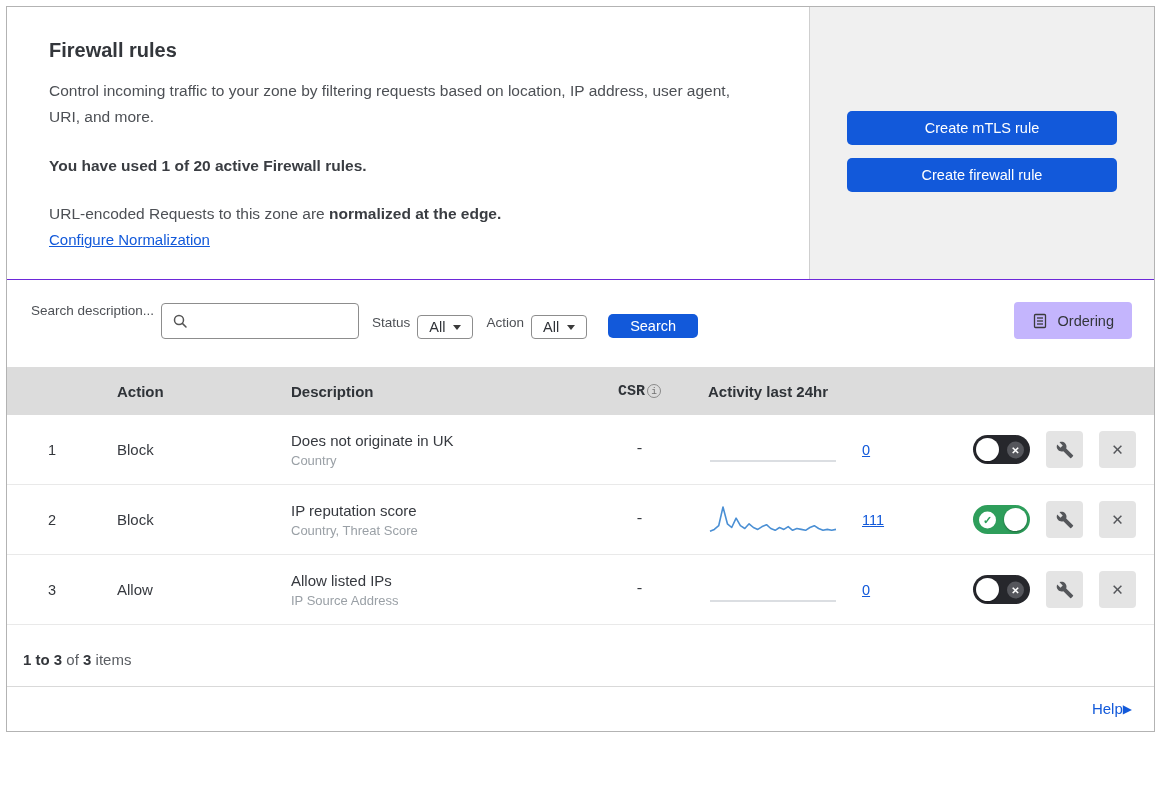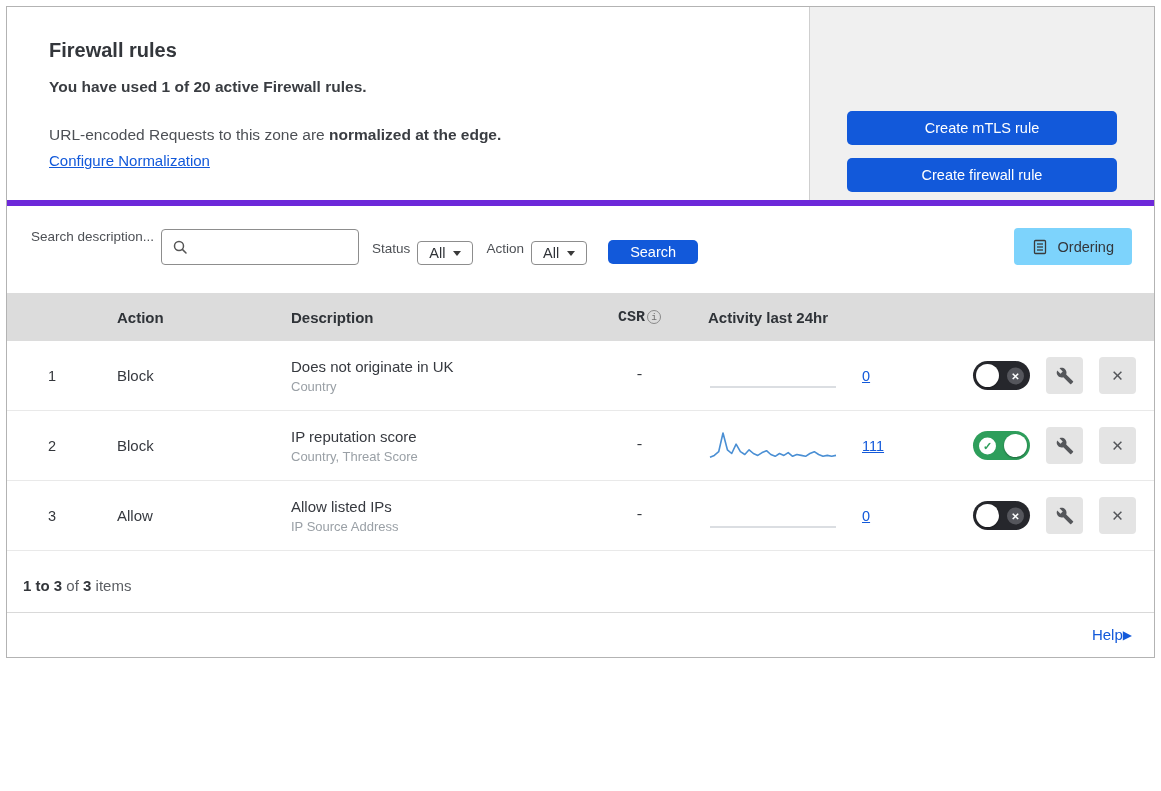--- a/index.html
+++ b/index.html
@@ -1,20 +1,20 @@
 <!DOCTYPE html>
 <html style="--accent: #1259da; --spark-line: #4a8fd4; --spark-flat: #cfd3d8; --toggle-on: #2e9e5b; --toggle-off: #26272c;"><head>
 <meta charset="utf-8">
 <style>
   * { box-sizing: border-box; }
   body { margin: 0; background: #fff; font-family: "Liberation Sans", sans-serif; color: #36393f; }
   .card { width: 1149px; margin: 6px; border: 1px solid #b3b3b3; background: #fff; }
 
   
-  .top { display: flex; border-bottom: 6px solid #6d28d9; }
+  .top { display: flex; border-bottom: 1px solid #6d28d9; }
   .top-left { flex: 1; padding: 32px 42px 30px; border-right: 1px solid #cfcfcf; background: #fff; }
   .top-right { width: 344px; background: #f0f0f0; padding: 104px 37px 0; display: flex; flex-direction: column; gap: 13px; }
   .page-title { font-size: 20px; font-weight: 700; margin: 0 0 16px; color: #33363b; }
   .lead { font-size: 15.5px; color: #4d5055; line-height: 1.65; max-width: 710px; margin: 0 0 28px; }
   .usage { font-size: 15.5px; font-weight: 700; color: #3a3d42; margin: 0 0 30px; }
   .norm { font-size: 15.5px; color: #4d5055; margin: 0 0 8px; }
   .norm b { color: #3a3d42; }
   .link { color: var(--accent,#1259da); text-decoration: underline; font-size: 15px; cursor: pointer; text-align: right; }
   .btn-primary { background: var(--accent,#1259da); color: #fff; border: none; border-radius: 5px; height: 34px;
                  font-size: 14.5px; font-family: inherit; cursor: pointer; }
@@ -23,21 +23,21 @@
   .filters { display: flex; align-items: flex-end; gap: 13px; padding: 22px 22px 28px 24px; }
   .fgroup { display: flex; flex-direction: row; gap: 7px; }
   .flabel { font-size: 13.5px; color: #4d5055; }
   .search-box { width: 198px; height: 36px; border: 1px solid #8d8d8d; border-radius: 4px; background: #fff;
                 display: flex; align-items: center; padding: 0 8px 0 10px; gap: 8px; }
   .search-box input { border: none; outline: none; flex: 1; font-size: 14px; font-family: inherit; min-width: 0; }
   .select { height: 24px; border: 1px solid #8d8d8d; border-radius: 4px; background: #fff; display: flex;
             align-items: center; gap: 8px; padding: 0 11px; font-size: 14.5px; font-family: inherit; color: #2f3237; cursor: pointer; }
   .caret { width: 0; height: 0; border-left: 4.5px solid transparent; border-right: 4.5px solid transparent; border-top: 5.5px solid #3a3a3a; }
   .btn-search { height: 24px; padding: 0 22px; margin-left: 8px; margin-bottom: 1px; }
-  .btn-ordering { margin-left: auto; height: 37px; background: #7dd3fc; border: none; border-radius: 4px; display: flex;
+  .btn-ordering { margin-left: auto; height: 37px; background: #c4b5fd; border: none; border-radius: 4px; display: flex;
                   align-items: center; gap: 10px; padding: 0 18px; font-size: 14.5px; font-family: inherit; color: #33363b; cursor: pointer; }
 
   
   .thead, .trow { display: grid; grid-template-columns: 90px 170px 320px 105px 280px 1fr; align-items: center; }
   .thead { background: #dcdcdc; min-height: 48px; font-weight: 700; font-size: 15px; color: #2f3338; }
   .trow { min-height: 70px; border-bottom: 1px solid #e9e9e9; font-size: 15px; }
   .trow:last-of-type { border-bottom: 1px solid #dedede; }
   .c-num { text-align: center; font-size: 14.5px; color: #33363b; }
   .c-action { padding-left: 20px; }
   .c-desc { padding-left: 24px; }
@@ -73,20 +73,21 @@
   .help-arrow { font-size: 12px; }
 </style>
 </head>
 <body>
 
 <div class="card">
 
   <div class="top">
     <div class="top-left">
       <h1 class="page-title">Firewall rules</h1>
+      <p class="lead">Control incoming traffic to your zone by filtering requests based on location, IP address, user agent, URI, and more.</p>
       <p class="usage">You have used 1 of 20 active Firewall rules.</p>
       <p class="norm"><span>URL-encoded Requests to this zone are </span><b>normalized at the edge.</b></p>
       <a class="link" href="#">Configure Normalization</a>
     </div>
     <div class="top-right">
       <button class="btn-primary">Create mTLS rule</button>
       <button class="btn-primary">Create firewall rule</button>
     </div>
   </div>
 

